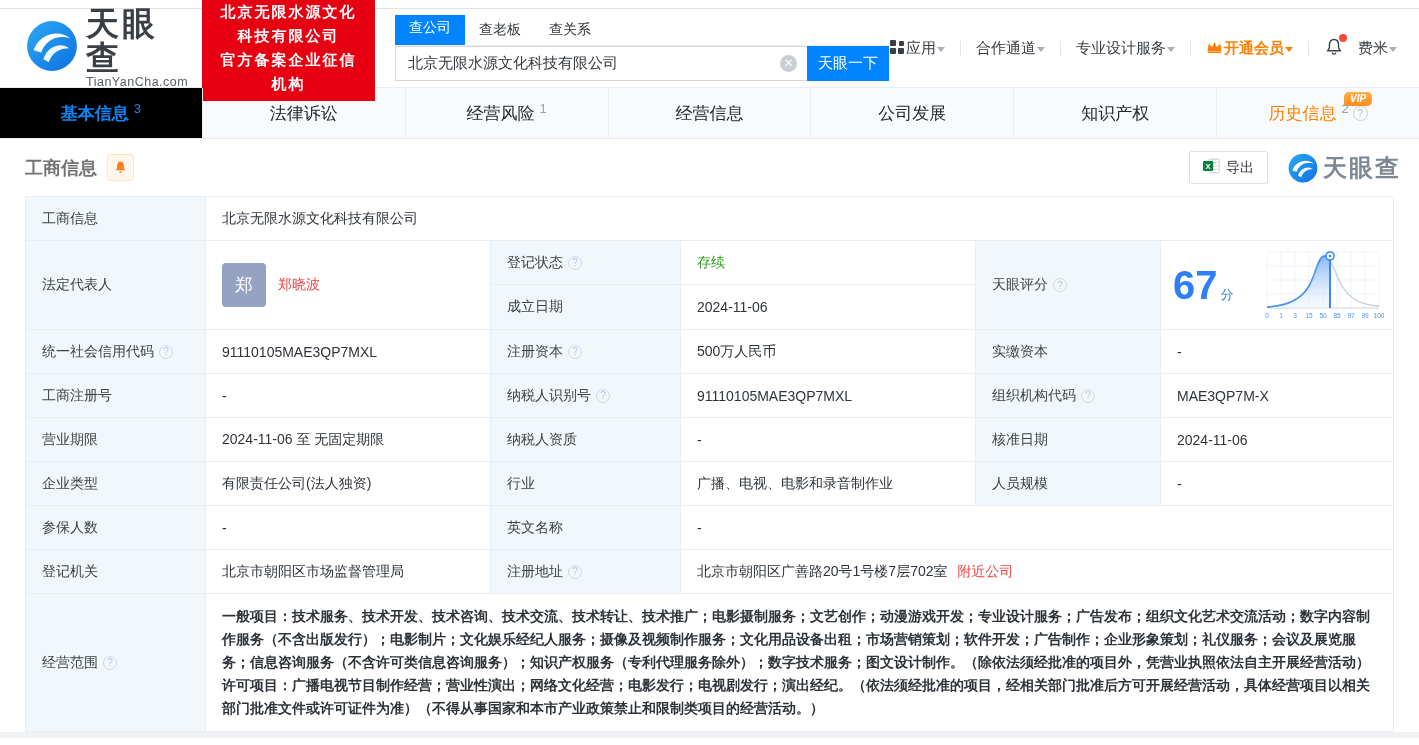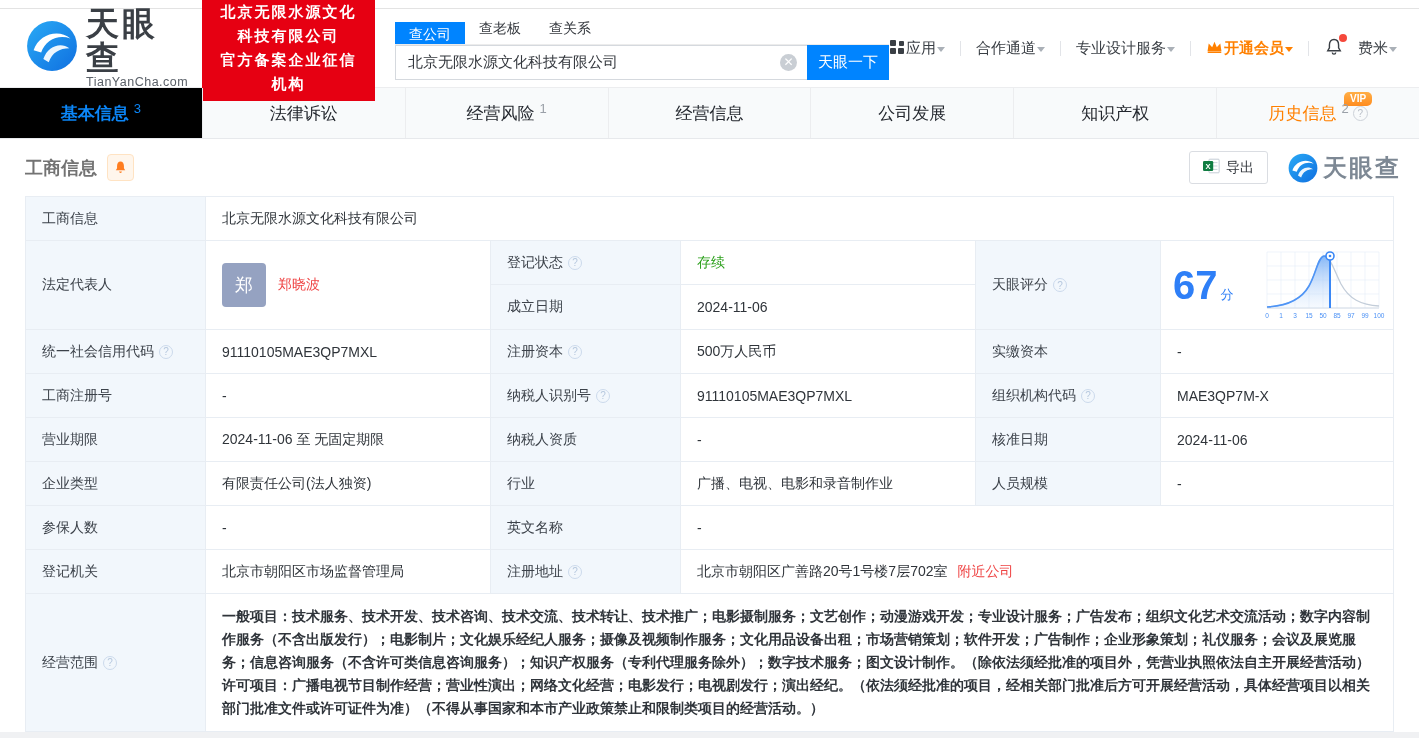--- a/index.html
+++ b/index.html
@@ -11,21 +11,21 @@
   .header { height:78px; display:flex; align-items:center; padding:0 22px 0 26px; }
   .logo { display:flex; align-items:center; cursor:pointer; }
   .logo-txt { margin-left:8px; }
   .logo-title { font-size:33px; font-weight:bold; color:#3a3f45; letter-spacing:3px; line-height:34px;}
   .logo-domain { font-size:12.5px; color:#5a6068; letter-spacing:.5px; }
   .gov-badge { margin-left:14px; background:#e60012; color:#fff; font-size:15px; font-weight:bold;
     padding:5px 10px; line-height:24px; letter-spacing:2px; text-align:center; }
   .search-wrap { margin-left:20px; width:494px; }
   .search-tabs { display:flex; align-items:flex-end; border-bottom:1px solid #ececec; font-size:14px; }
   .search-tab { padding:4px 0 6px; margin-right:28px; color:#33373d; cursor:pointer; }
-  .search-tab.active { background:#0084ff; color:#fff; padding:4px 14px 0; margin-right:14px; }
+  .search-tab.active { background:#0084ff; color:#fff; padding:4px 14px 8px; margin-right:14px; }
   .search-row { display:flex; }
   .input-box { position:relative; width:412px; }
   .input-box input { width:412px; height:35px; border:1px solid #d5d9de; border-right:none;
     padding:0 38px 0 12px; font-size:15px; color:#33373d; outline:none;
     font-family:"Liberation Sans","DejaVu Sans",sans-serif;}
   .clear-ic { position:absolute; right:10px; top:9px; width:17px; height:17px; border-radius:50%;
     background:#c9ced4; color:#fff; font-size:12px; line-height:16px; text-align:center; cursor:pointer; }
   .search-btn { width:82px; height:35px; background:#0084ff; color:#fff; font-size:15px;
     border:none; cursor:pointer; font-family:inherit; }
   .top-nav { margin-left:auto; display:flex; align-items:center; font-size:15px; color:#3a3f45; }
@@ -40,21 +40,21 @@
   
   .main-tabs { display:flex; height:52px; border-top:1px solid #ecedef; border-bottom:1px solid #e7e9ec; background:#f8fafb; }
   .main-tab { flex:1; display:flex; align-items:center; justify-content:center; font-size:17px;
     color:#23272e; border-right:1px solid #ecedef; position:relative; cursor:pointer; }
   .main-tab:last-child { border-right:none; }
   .main-tab.active { background:#000000; color:#0b86f8; font-weight:bold; }
   .tab-count { font-size:13px; color:#9aa0a8; margin-left:5px; position:relative; top:-5px; font-weight:normal; }
   .main-tab.active .tab-count { color:#0b86f8; }
   .main-tab.orange { color:#ff8000; }
   .vip-badge { position:absolute; top:4px; left:calc(50% + 26px); background:linear-gradient(#ffaf47,#ff8c1f);
-    color:#fff; font-size:10px; font-weight:bold; padding:1px 6px 2px;
+    color:#fff; font-size:10px; font-style:italic; font-weight:bold; padding:1px 6px 2px;
     border-radius:5px 5px 5px 0; }
   .q-gray { width:15px; height:15px; border:1px solid #cdd2d9; border-radius:50%; color:#b8bec7;
     font-size:10px; display:inline-flex; align-items:center; justify-content:center; margin-left:4px; }
 
   
   .sec-head { height:57px; display:flex; align-items:center; padding:0 14px 0 25px; }
   .sec-title { font-size:18px; font-weight:bold; color:#737373; }
   .bell-chip { width:27px; height:27px; margin-left:10px; background:#fff6ec; border:1px solid #ffe3c3;
     border-radius:4px; display:flex; align-items:center; justify-content:center; cursor:pointer; }
   .sec-right { margin-left:auto; display:flex; align-items:center; }

